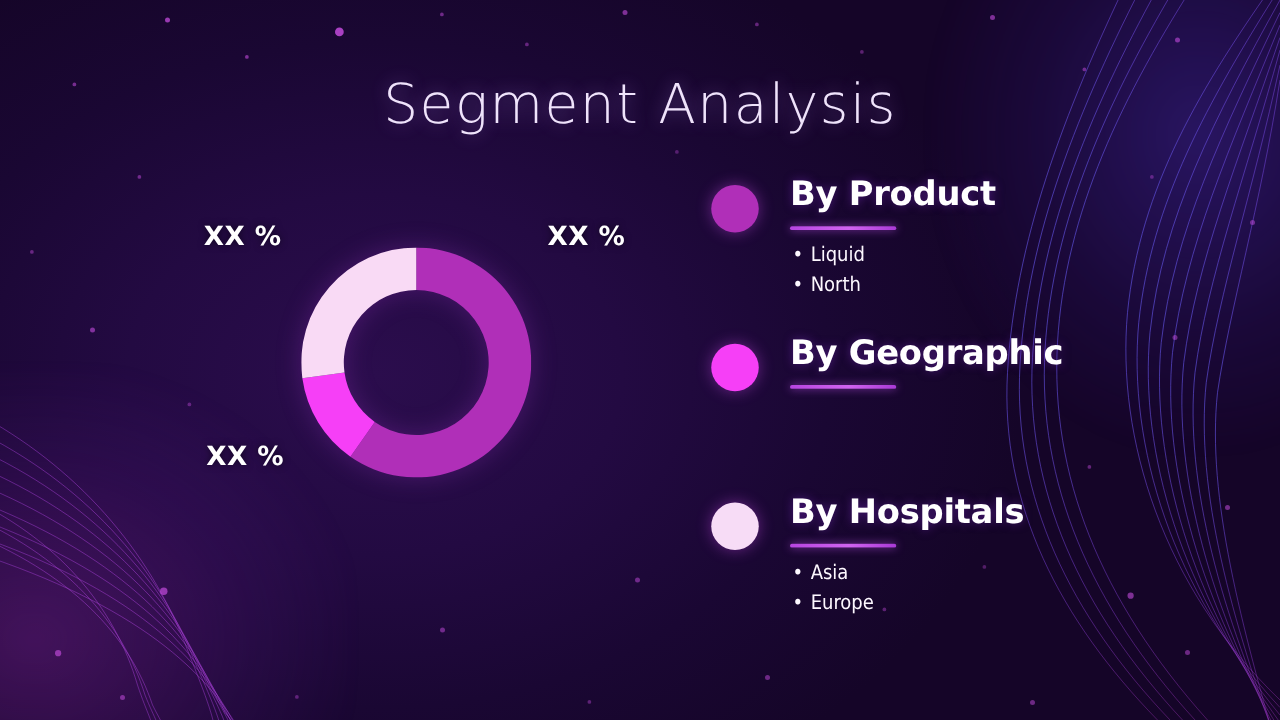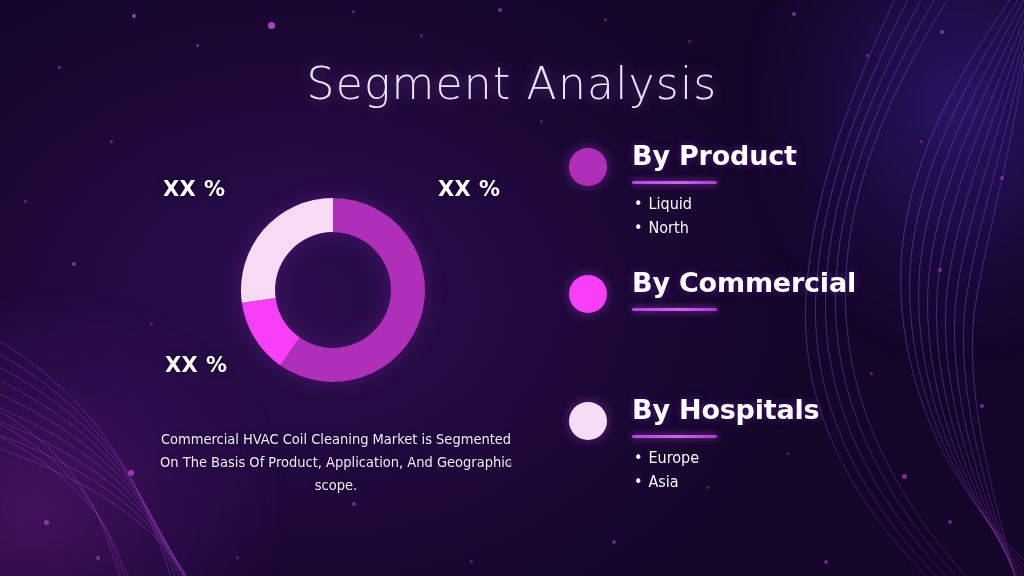--- a/index.html
+++ b/index.html
@@ -272,46 +272,45 @@
           <path d="M -52.66375555470234 75.43559405794163 A 92 92 0 0 1 -91.12245116409191 12.676706742986697 L -57.407144233377906 7.98632524808162 A 57.96 57.96 0 0 0 -33.17816599946248 47.524424256503224 Z" fill="#f63ff7"></path>
           <path d="M -91.12245116409191 12.676706742986697 A 92 92 0 0 1 -1.6900125828233473e-14 -92 L -1.0647079271787088e-14 -57.96 A 57.96 57.96 0 0 0 -57.407144233377906 7.98632524808162 Z" fill="#f9daf5"></path>
         </g>
     </svg>
   </div>
 
   <div class="pct pct-0">XX %</div>
   <div class="pct pct-1">XX %</div>
   <div class="pct pct-2">XX %</div>
 
-  <div class="caption">Commercial HVAC Coil Cleaning  Market is Segmented On The Basis Of Product, Application, And Geographic scope.</div>
 
   <div class="legend">
 
     <div class="legend-group lg-0">
       <div class="dot" style="background:#b02fb8"></div>
       <div class="heading">By Product</div>
       <div class="rule"></div>
       <ul class="bullets">
         <li>Liquid</li>
         <li>North</li>
       </ul>
     </div>
 
     <div class="legend-group lg-1">
       <div class="dot" style="background:#f63ff7"></div>
-      <div class="heading">By Commercial</div>
+      <div class="heading">By Geographic</div>
       <div class="rule"></div>
       <ul class="bullets indent">
       </ul>
     </div>
 
     <div class="legend-group lg-2">
       <div class="dot" style="background:#f7dcf6"></div>
       <div class="heading">By Hospitals</div>
       <div class="rule"></div>
       <ul class="bullets">
+        <li>Asia</li>
         <li>Europe</li>
-        <li>Asia</li>
       </ul>
     </div>
 
   </div>
 </div>
 
 </body></html>

